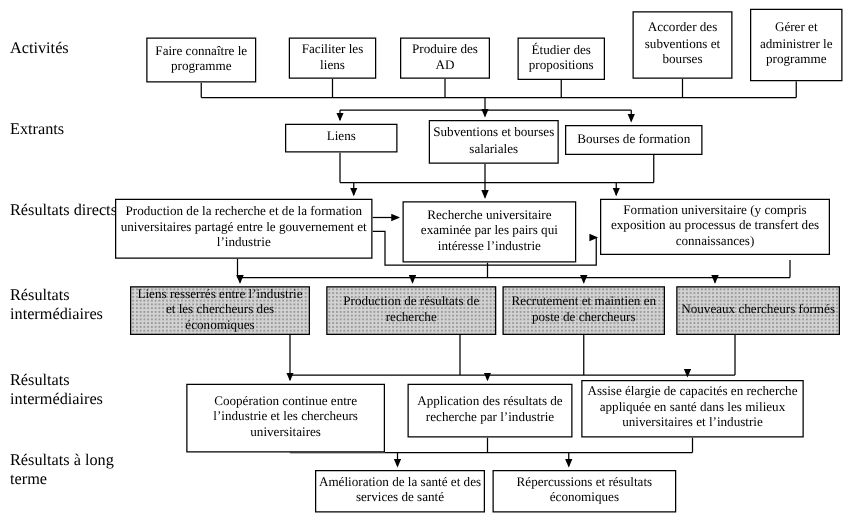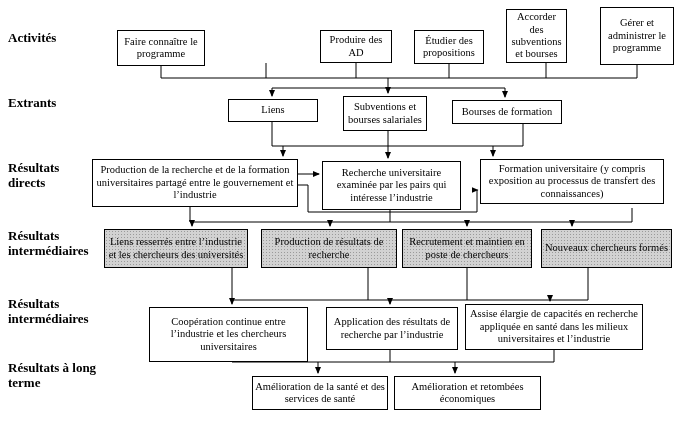--- a/index.html
+++ b/index.html
@@ -6,21 +6,21 @@
   #stage{
     position:relative;
     width:685px;height:421px;
     background:#fff;
     font-family:"Liberation Serif","DejaVu Serif",serif;
     color:#000;
     overflow:hidden;
   }
   .row-label{
     position:absolute;left:8px;width:110px;
-    font-weight:bold;font-size:13px;line-height:1.18;
+    font-weight:normal;font-size:13px;line-height:1.18;
   }
   .dbox{
     position:absolute;
     border:1px solid #000;
     background:#fff;
     display:flex;align-items:center;justify-content:center;
     text-align:center;
     font-size:10.5px;line-height:1.18;
     padding:1px 2px;box-sizing:border-box;
     z-index:2;
@@ -95,38 +95,39 @@
   </svg>
 
   <div class="row-label" style="top:30px">Activités</div>
   <div class="row-label" style="top:95px">Extrants</div>
   <div class="row-label" style="top:160px;width:90px">Résultats directs</div>
   <div class="row-label" style="top:228px">Résultats intermédiaires</div>
   <div class="row-label" style="top:296px">Résultats intermédiaires</div>
   <div class="row-label" style="top:360px;width:90px">Résultats à long terme</div>
 
   <div class="dbox" style="left:117px;top:30px;width:88px;height:36px">Faire connaître le programme</div>
+  <div class="dbox" style="left:231px;top:30px;width:70px;height:33px">Faciliter les liens</div>
   <div class="dbox" style="left:414px;top:30px;width:70px;height:34px">Étudier des propositions</div>
   <div class="dbox" style="left:320px;top:30px;width:72px;height:33px">Produire des AD</div>
-  <div class="dbox" style="left:506px;top:9px;width:61px;height:54px">Accorder des subventions et bourses</div>
+  <div class="dbox" style="left:506px;top:9px;width:80px;height:54px">Accorder des subventions et bourses</div>
   <div class="dbox" style="left:600px;top:7px;width:74px;height:58px">Gérer et administrer le programme</div>
 
   <div class="dbox" style="left:228px;top:99px;width:90px;height:23px">Liens</div>
-  <div class="dbox" style="left:343px;top:96px;width:84px;height:35px">Subventions et bourses salariales</div>
+  <div class="dbox" style="left:343px;top:96px;width:104px;height:35px">Subventions et bourses salariales</div>
   <div class="dbox" style="left:452px;top:100px;width:110px;height:24px">Bourses de formation</div>
 
   <div class="dbox" style="left:92px;top:159px;width:206px;height:48px">Production de la recherche et de la formation universitaires partagé entre le gouvernement et l’industrie</div>
   <div class="dbox" style="left:322px;top:161px;width:139px;height:49px">Recherche universitaire examinée par les pairs qui intéresse l’industrie</div>
   <div class="dbox" style="left:480px;top:159px;width:184px;height:45px">Formation universitaire (y compris exposition au processus de transfert des connaissances)</div>
 
-  <div class="dbox gray" style="left:104px;top:229px;width:144px;height:39px">Liens resserrés entre l’industrie et les chercheurs des universités</div>
+  <div class="dbox gray" style="left:104px;top:229px;width:144px;height:39px">Liens resserrés entre l’industrie et les chercheurs des économiques</div>
   <div class="dbox gray" style="left:261px;top:229px;width:136px;height:39px">Production de résultats de recherche</div>
   <div class="dbox gray" style="left:402px;top:229px;width:130px;height:39px">Recrutement et maintien en poste de chercheurs</div>
   <div class="dbox gray" style="left:541px;top:229px;width:131px;height:39px">Nouveaux chercheurs formés</div>
 
   <div class="dbox" style="left:149px;top:307px;width:159px;height:55px">Coopération continue entre l’industrie et les chercheurs universitaires</div>
   <div class="dbox" style="left:326px;top:307px;width:132px;height:43px">Application des résultats de recherche par l’industrie</div>
   <div class="dbox" style="left:465px;top:304px;width:178px;height:46px">Assise élargie de capacités en recherche appliquée en santé dans les milieux universitaires et l’industrie</div>
 
   <div class="dbox" style="left:252px;top:376px;width:136px;height:34px">Amélioration de la santé et des services de santé</div>
-  <div class="dbox" style="left:394px;top:376px;width:147px;height:34px">Amélioration et retombées économiques</div>
+  <div class="dbox" style="left:394px;top:376px;width:147px;height:34px">Répercussions et résultats économiques</div>
 
 </div>
 
 </body></html>

